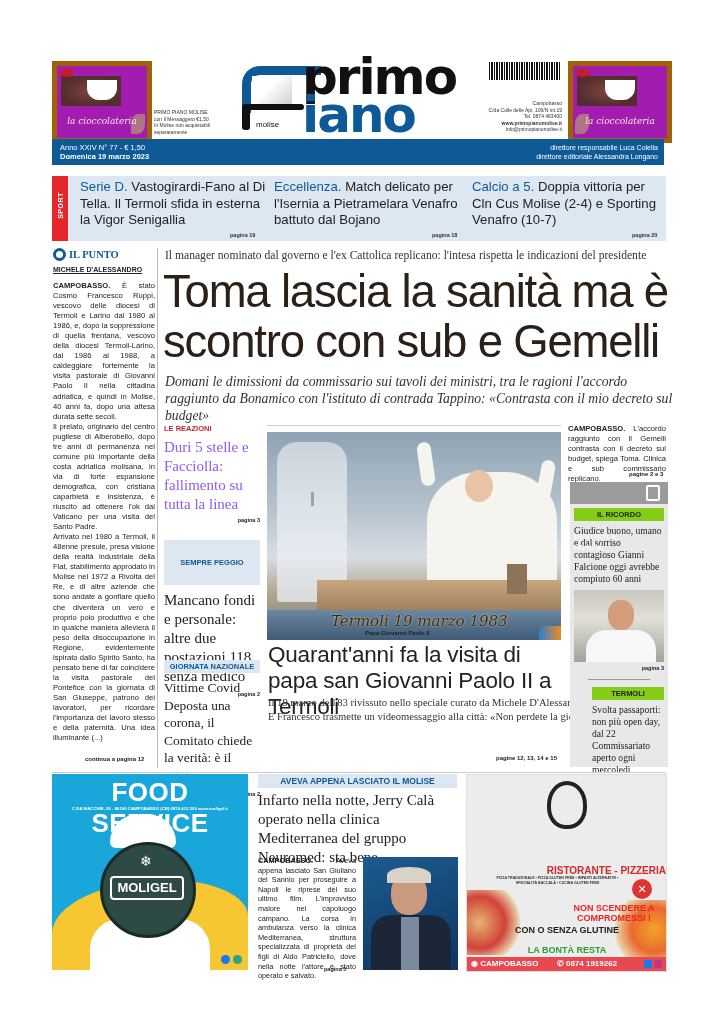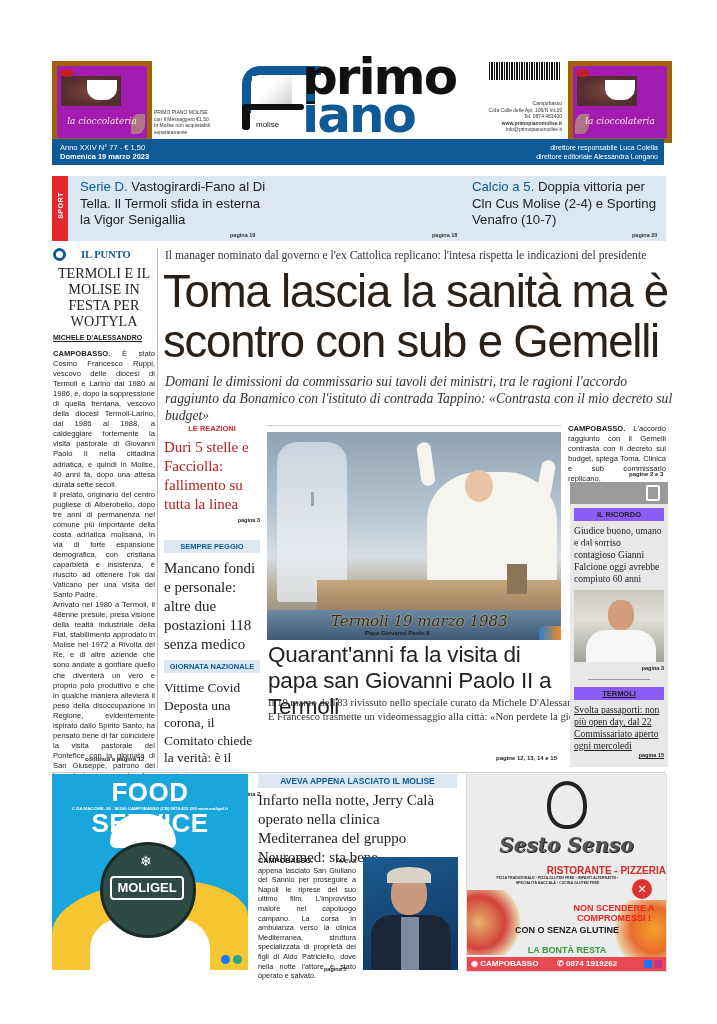--- a/index.html
+++ b/index.html
@@ -20,21 +20,21 @@
 
   .bluebar { background:#0d5a97; color:#fff; }
   
   .sport-band { background:#dde7f1; }
   .sport-tag { background:#e4262d; color:#fff; }
   .sport-item .k { color:#0d5a97; font-weight:normal; }
   .pg { font-size:5.5px; font-weight:bold; color:#333; }
 
   .body-text { font-size:7.6px; line-height:10.05px; text-align:justify; hyphens:auto; color:#222; }
   .label-blue { background:#dde7f1; color:#0d5a97; font-weight:bold; font-size:7.5px; text-align:center; }
-  .label-yellow { background:#8b5cf6; color:#222; font-weight:bold; font-size:7.5px; text-align:center; }
+  .label-yellow { background:#84cc16; color:#222; font-weight:bold; font-size:7.5px; text-align:center; }
   .rule { border-top:1px solid #999; }
 
   
   .pope-photo { background:linear-gradient(180deg,#8fa3b4 0%,#b9c6d1 40%,#d7dde3 60%,#b2a58d 78%,#6f7a86 100%); overflow:hidden; }
   .ghost { position:absolute; background:linear-gradient(180deg,rgba(255,255,255,.5),rgba(230,236,242,.8)); border-radius:20px 20px 4px 4px; }
   .pope { position:absolute; background:#f6f4ef; border-radius:40% 40% 10px 10px; }
   .pope-head { position:absolute; background:#e9c3a6; border-radius:50%; }
   .town { position:absolute; background:linear-gradient(180deg,#c7a77f,#9b7d5b); }
   .sea { position:absolute; background:linear-gradient(180deg,#6b87a1,#3f5b77); }
   .caption-script { font-family:"DejaVu Serif", serif; font-style:italic; color:#3b2a12; text-shadow:0 0 2px #f5e1a8; }
@@ -104,63 +104,66 @@
 <div class="abs sport-band" style="left:52px;top:176px;width:614px;height:65px;">
   <div class="abs sport-tag" style="left:0;top:0;width:16px;height:65px;">
     <div style="position:absolute;left:-20px;top:26px;width:56px;text-align:center;transform:rotate(-90deg);font-size:7px;font-weight:bold;letter-spacing:.5px;">SPORT</div>
   </div>
   <div class="abs sport-item" style="left:28px;top:3px;width:186px;font-size:13.2px;line-height:16.5px;">
     <span class="k">Serie D.</span>
     <span>Vastogirardi-Fano al Di Tella. Il Termoli sfida in esterna la Vigor Senigallia</span>
   </div>
   <div class="abs pg" style="left:178px;top:56px;">pagina 19</div>
 
+  <div class="abs sport-item" style="left:222px;top:3px;width:190px;font-size:13.2px;line-height:16.5px;">
+    <span class="k">Eccellenza.</span>
+    <span>Match delicato per l'Isernia a Pietramelara Venafro battuto dal Bojano</span>
+  </div>
   <div class="abs pg" style="left:380px;top:56px;">pagina 18</div>
 
   <div class="abs sport-item" style="left:420px;top:3px;width:190px;font-size:13.2px;line-height:16.5px;">
     <span class="k">Calcio a 5.</span>
     <span>Doppia vittoria per Cln Cus Molise (2-4) e Sporting Venafro (10-7)</span>
   </div>
   <div class="abs pg" style="left:580px;top:56px;">pagina 20</div>
 </div>
 
 <div class="abs" style="left:53px;top:248px;width:102px;">
-  <div style="display:flex;align-items:center;gap:15px;">
+  <div style="display:flex;align-items:center;gap:3px;">
     <span style="display:inline-block;width:11px;height:11px;border-radius:50%;background:#0d5a97;border:1px solid #0d5a97;position:relative;">
       <span style="position:absolute;left:2px;top:2px;width:7px;height:7px;border-radius:50%;background:#fff;"></span>
     </span>
     <span class="serif" style="font-weight:bold;color:#0d5a97;font-size:10.5px;">IL PUNTO</span>
   </div>
-  <div class="serif" style="margin-top:4px;text-align:center;font-size:14.2px;line-height:16px;color:#222;">TERMOLI E IL MOLISE IN FESTA PER WOJTYLA</div>
   <div style="margin-top:5px;font-size:7px;font-weight:bold;text-decoration:underline;color:#222;">MICHELE D'ALESSANDRO</div>
   <div class="body-text" style="margin-top:8px;">
     <p style="margin:0;"><b>CAMPOBASSO.</b> <span>È stato Cosmo Francesco Ruppi, vescovo delle diocesi di Termoli e Larino dal 1980 al 1986, e, dopo la soppressione di quella frentana, vescovo della diocesi Termoli-Larino, dal 1986 al 1988, a caldeggiare fortemente la visita pastorale di Giovanni Paolo II nella cittadina adriatica, e quindi in Molise, 40 anni fa, dopo una attesa durata sette secoli.</span></p>
     <p style="margin:0;">Il prelato, originario del centro pugliese di Alberobello, dopo tre anni di permanenza nel comune più importante della costa adriatica molisana, in via di forte espansione demografica, con cristiana caparbietà e insistenza, è riuscito ad ottenere l'ok dal Vaticano per una visita del Santo Padre.</p>
     <p style="margin:0;">Arrivato nel 1980 a Termoli, il 48enne presule, presa visione della realtà industriale della Fiat, stabilimento approdato in Molise nel 1972 a Rivolta del Re, e di altre aziende che sono andate a gonfiare quello che diventerà un vero e proprio polo produttivo e che in qualche maniera allevierà il peso della disoccupazione in Regione, evidentemente ispirato dallo Spirito Santo, ha pensato bene di far coincidere la visita pastorale del Pontefice con la giornata di San Giuseppe, patrono dei lavoratori, per ricordare l'importanza del lavoro stesso e della paternità. Una idea illuminante (...)</p>
   </div>
 </div>
 <div class="abs" style="left:85px;top:756px;font-size:6px;font-weight:bold;">continua a pagina 12</div>
 <div class="abs" style="left:157px;top:248px;width:1px;height:520px;background:#bbb;"></div>
 
 <div class="abs serif" style="left:165px;top:249px;width:502px;font-size:11.6px;white-space:nowrap;color:#333;">Il manager nominato dal governo e l'ex Cattolica replicano: l'intesa rispetta le indicazioni del presidente</div>
 <div class="abs" style="left:163px;top:267px;width:510px;font-size:45.5px;line-height:50px;letter-spacing:-1.2px;color:#2a2018;">Toma lascia la sanità ma è scontro con sub e Gemelli</div>
 <div class="abs serif" style="left:165px;top:373px;width:510px;font-size:13.7px;line-height:17px;font-style:italic;color:#333;">Domani le dimissioni da commissario sui tavoli dei ministri, tra le ragioni l'accordo raggiunto da Bonamico con l'istituto di contrada Tappino: «Contrasta con il mio decreto sul budget»</div>
 
 <div class="abs" style="left:568px;top:424px;width:98px;font-size:7.6px;line-height:9.9px;text-align:justify;">
   <b>CAMPOBASSO.</b> <span>L'accordo raggiunto con il Gemelli contrasta con il decreto sul budget, spiega Toma. Clinica e sub commissario replicano.</span>
 </div>
 <div class="abs" style="left:629px;top:471px;font-size:6px;font-weight:bold;">pagine 2 e 3</div>
 
 <div class="abs" style="left:164px;top:424px;width:96px;">
-  <div style="color:#c0272d;font-weight:bold;font-size:7.5px;text-align:center;">LE REAZIONI</div>
-  <div class="serif" style="margin-top:5px;font-size:15px;line-height:19px;color:#b91c1c;">Duri 5 stelle e Facciolla: fallimento su tutta la linea</div>
+  <div style="color:#c0272d;font-weight:bold;font-size:7.5px;">LE REAZIONI</div>
+  <div class="serif" style="margin-top:5px;font-size:15px;line-height:19px;color:#8b5cf6;">Duri 5 stelle e Facciolla: fallimento su tutta la linea</div>
   <div style="text-align:right;font-size:5.5px;font-weight:bold;margin-top:3px;">pagina 3</div>
 </div>
 <div class="abs" style="left:164px;top:540px;width:96px;">
-  <div class="label-blue" style="padding:2px 0;">SEMPRE PEGGIO</div>
+  <div class="label-blue" style="padding:18px 0;">SEMPRE PEGGIO</div>
   <div class="serif" style="margin-top:6px;font-size:15px;line-height:19px;color:#222;">Mancano fondi e personale: altre due postazioni 118 senza medico</div>
   <div style="text-align:right;font-size:5.5px;font-weight:bold;margin-top:5px;">pagina 2</div>
 </div>
 <div class="abs" style="left:164px;top:660px;width:96px;">
   <div class="label-blue" style="padding:2px 0;">GIORNATA NAZIONALE</div>
   <div class="serif" style="margin-top:6px;font-size:13.4px;line-height:17.5px;color:#222;">Vittime Covid Deposta una corona, il Comitato chiede la verità: è il minimo</div>
   <div style="text-align:right;font-size:5.5px;font-weight:bold;margin-top:7px;">pagina 2</div>
 </div>
 
 <div class="abs" style="left:267px;top:425px;width:294px;height:1px;background:#d8cfc4;"></div>
@@ -194,21 +197,21 @@
   <div style="padding:4px 4px 0 4px;">
     <div class="label-yellow" style="padding:2px 0;">IL RICORDO</div>
     <div class="serif" style="margin-top:4px;font-size:9.6px;line-height:12px;">Giudice buono, umano e dal sorriso contagioso Gianni Falcione oggi avrebbe compiuto 60 anni</div>
     <div class="falc-photo" style="margin-top:5px;height:72px;position:relative;">
       <div style="position:absolute;left:34px;top:10px;width:26px;height:30px;background:#d39c7a;border-radius:45%;"></div>
       <div style="position:absolute;left:12px;top:40px;width:70px;height:32px;background:#f7f7f7;border-radius:20px 20px 0 0;"></div>
     </div>
     <div style="text-align:right;font-size:5.5px;font-weight:bold;margin-top:3px;">pagina 3</div>
     <div class="rule" style="margin:8px 14px 0 14px;"></div>
   </div>
-  <div style="padding:4px 4px 0 4px;text-decoration:underline;">
+  <div style="padding:4px 4px 0 22px;">
     <div class="label-yellow" style="padding:2px 0;margin-top:3px;">TERMOLI</div>
     <div class="serif" style="margin-top:4px;font-size:9.6px;line-height:12px;">Svolta passaporti: non più open day, dal 22 Commissariato aperto ogni mercoledì</div>
     <div style="text-align:right;font-size:5.5px;font-weight:bold;">pagina 15</div>
   </div>
 </div>
 
 <div class="abs" style="left:52px;top:772px;width:614px;height:1px;background:#ccc;"></div>
 
 <div class="abs food-ad" style="left:52px;top:774px;width:196px;height:196px;">
   <div style="position:absolute;left:0;right:0;top:3px;text-align:center;color:#fff;font-weight:bold;font-size:26px;letter-spacing:.5px;">FOOD SERVICE</div>
@@ -233,21 +236,20 @@
 </div>
 <div class="abs jerry-photo" style="left:363px;top:857px;width:95px;height:113px;">
   <div style="position:absolute;left:28px;top:16px;width:36px;height:42px;background:#c99a7d;border-radius:45%;"></div>
   <div style="position:absolute;left:24px;top:10px;width:44px;height:16px;background:#d8d2c8;border-radius:50% 50% 0 0;"></div>
   <div style="position:absolute;left:8px;top:58px;width:80px;height:56px;background:#1b2738;border-radius:20px 20px 0 0;"></div>
   <div style="position:absolute;left:38px;top:60px;width:18px;height:54px;background:#7c8aa0;"></div>
 </div>
 
 <div class="abs sesto-ad" style="left:466px;top:774px;width:199px;height:196px;">
   <div style="position:absolute;left:80px;top:6px;width:40px;height:48px;border:4px solid #222;border-radius:50% 50% 45% 45%;box-sizing:border-box;"></div>
-  <div style="position:absolute;left:0;right:0;top:58px;text-align:center;font-family:'DejaVu Serif',serif;font-style:italic;font-weight:bold;font-size:20px;color:#555;text-shadow:1px 1px 0 #222;">Sesto Senso</div>
   <div style="position:absolute;left:0;right:0;top:90px;text-align:right;font-size:10px;font-weight:bold;color:#d22a2a;">RISTORANTE - PIZZERIA</div>
   <div style="position:absolute;left:22px;right:40px;top:101px;text-align:center;font-size:3.6px;line-height:5px;color:#333;font-weight:bold;">PIZZA TRADIZIONALE • PIZZA GLUTEN FREE • IMPASTI ALTERNATIVI • SPECIALITÀ BACCALÀ • CUCINA GLUTEN FREE</div>
   <div style="position:absolute;left:0;top:115px;width:60px;height:65px;background:radial-gradient(circle at 20% 50%,#e6b36f 0,#d2423a 45%,#e9d8b0 70%,#ececec 72%);"></div>
   <div style="position:absolute;right:0;top:125px;width:60px;height:60px;background:radial-gradient(circle at 80% 50%,#f3a22b 0,#e96b2e 40%,#e9d8b0 68%,#ececec 70%);"></div>
   <div style="position:absolute;right:14px;top:104px;width:20px;height:20px;border-radius:50%;background:#d33;color:#fff;font-size:11px;line-height:20px;text-align:center;">✕</div>
   <div style="position:absolute;left:40px;width:120px;top:128px;text-align:center;font-size:9px;font-weight:bold;line-height:10px;color:#e22;margin-left:47px;">NON SCENDERE A COMPROMESSI !</div>
   <div style="position:absolute;left:40px;width:120px;top:150px;text-align:center;font-size:9px;font-weight:bold;line-height:10px;color:#222;">CON O SENZA GLUTINE</div>
   <div style="position:absolute;left:40px;width:120px;top:170px;text-align:center;font-size:9px;font-weight:bold;line-height:10px;color:#2d9c3a;">LA BONTÀ RESTA IDENTICA!</div>
   <div style="position:absolute;left:0;right:0;bottom:0;height:14px;background:#e84850;">
     <span style="position:absolute;left:4px;top:2px;font-size:8px;font-weight:bold;color:#fff;">◉ <span>CAMPOBASSO</span></span>

